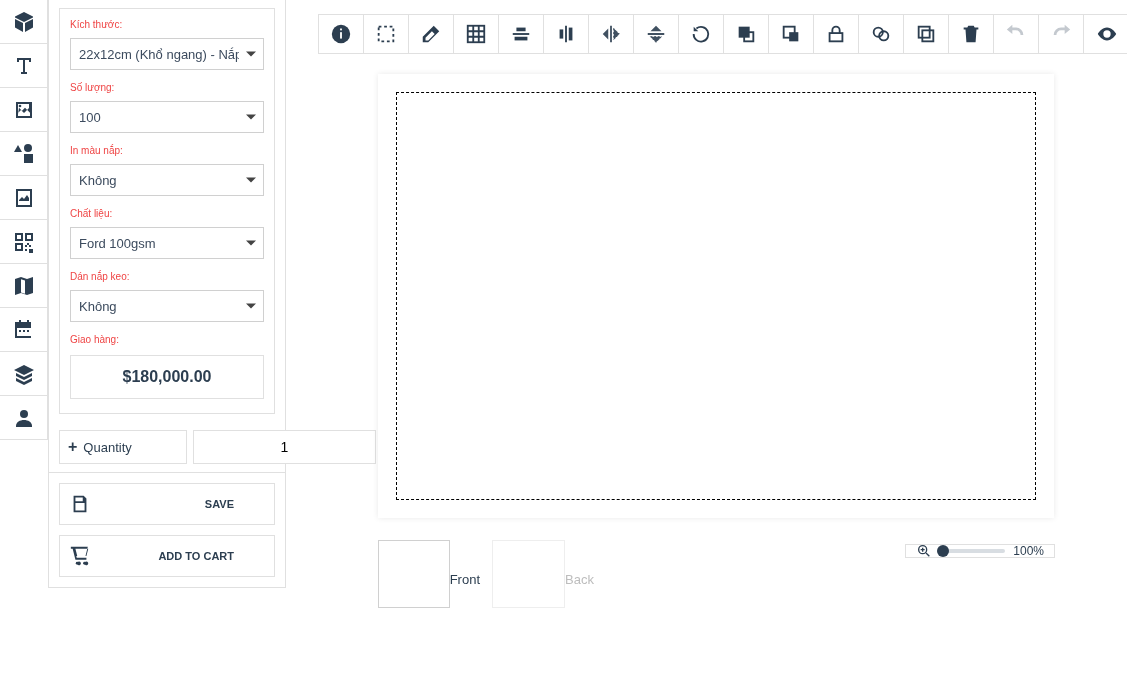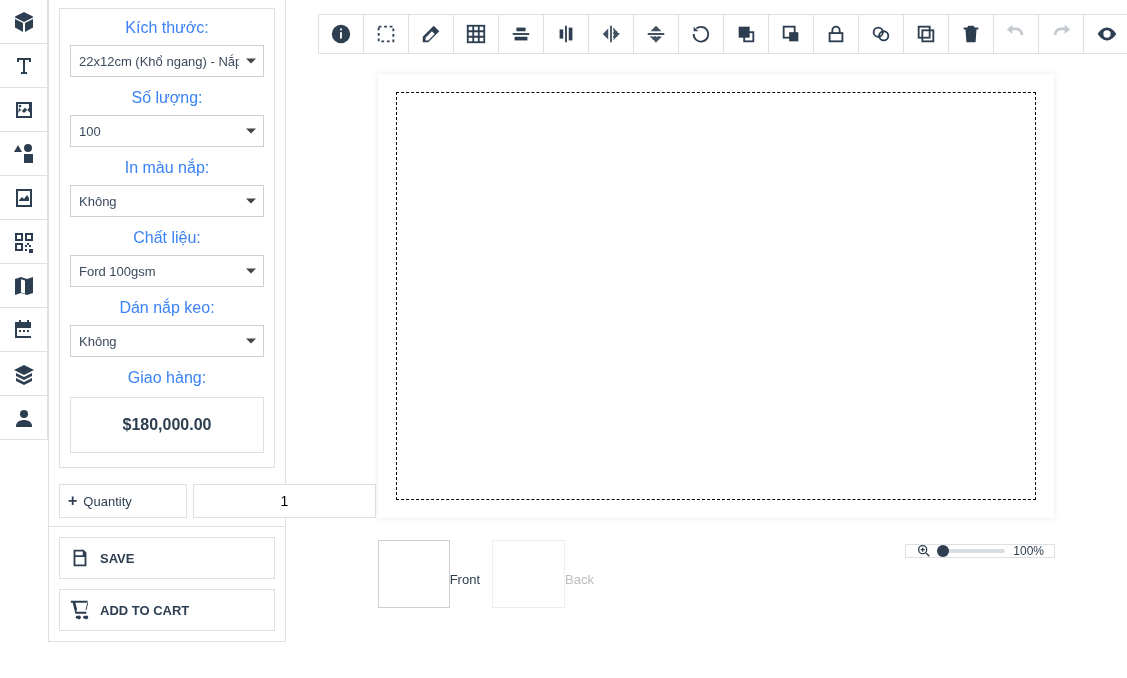--- a/index.html
+++ b/index.html
@@ -51,25 +51,24 @@
     border-bottom: 1px solid #e0e0e0;
   }
   .panel {
     padding: 8px 10px;
   }
   .opt-box {
     border: 1px solid #e0e0e0;
     padding: 10px 10px 14px 10px;
   }
   .opt-label {
-    font-size: 16px;
-    color: #3b82f6;
+    font-size: 10px;
+    color: #ef4444;
     margin: 0 0 8px 0;
     font-weight: normal;
-    text-align: center;
   }
   .opt-select {
     width: 100%;
     height: 32px;
     border: 1px solid #d0d0d0;
     padding: 0 24px 0 8px;
     font-size: 13px;
     color: #3c4b5e;
     background: #fff;
     appearance: none;
@@ -85,21 +84,21 @@
     transform: translateY(-50%);
     width: 0; height: 0;
     border-left: 5px solid transparent;
     border-right: 5px solid transparent;
     border-top: 5px solid #444;
     pointer-events: none;
   }
   .price-box {
     border: 1px solid #e0e0e0;
     margin-top: 10px;
-    height: 56px;
+    height: 44px;
     display: flex; align-items: center; justify-content: center;
     font-weight: bold;
     font-size: 16px;
     color: #2c3e50;
   }
   .qty-row {
     display: flex;
     margin: 8px 10px 8px 10px;
     height: 34px;
     gap: 6px;
@@ -134,23 +133,23 @@
     color: #2c3e50;
     margin-bottom: 10px;
   }
   .big-btn:last-child { margin-bottom: 0; }
   .big-btn .btn-ico {
     width: 40px; height: 40px;
     display: flex; align-items: center; justify-content: center;
   }
   .big-btn .btn-ico svg { width: 22px; height: 22px; }
   .big-btn .btn-label {
-    flex: 1; text-align: left;
+    flex: 1; text-align: right;
     font-weight: bold;
-    font-size: 13px;
+    font-size: 11px;
     padding-right: 40px;
   }
 
   
   .top-toolbar {
     position: absolute;
     left: 318px; top: 14px;
     height: 40px;
     display: flex;
     border: 1px solid #e0e0e0;

